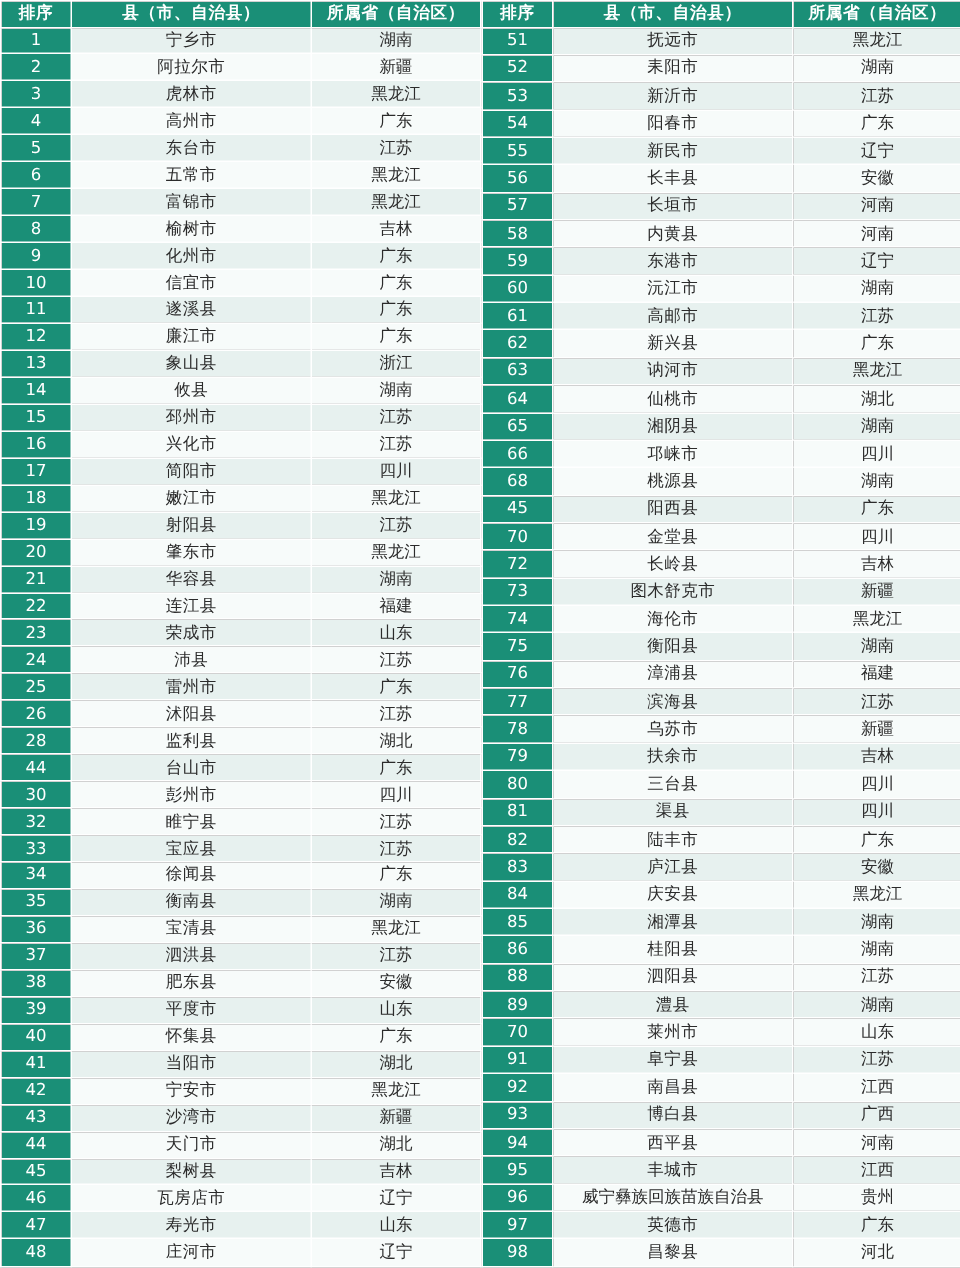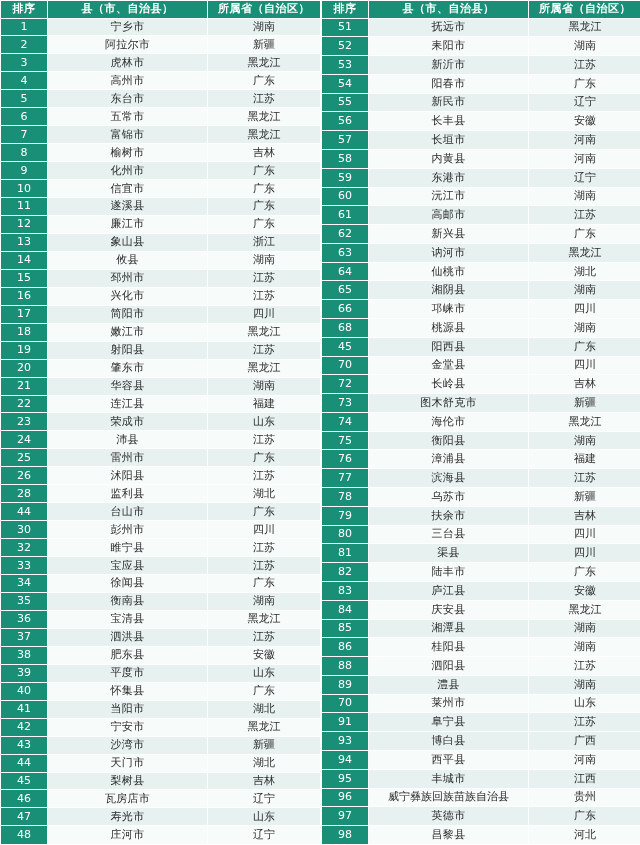--- a/index.html
+++ b/index.html
@@ -522,20 +522,25 @@
         <tr class="odd">
           <td class="rank-cell">70</td>
           <td class="name-cell">莱州市</td>
           <td class="prov-cell">山东</td>
         </tr>
         <tr class="even">
           <td class="rank-cell">91</td>
           <td class="name-cell">阜宁县</td>
           <td class="prov-cell">江苏</td>
         </tr>
+        <tr class="odd">
+          <td class="rank-cell">92</td>
+          <td class="name-cell">南昌县</td>
+          <td class="prov-cell">江西</td>
+        </tr>
         <tr class="even">
           <td class="rank-cell">93</td>
           <td class="name-cell">博白县</td>
           <td class="prov-cell">广西</td>
         </tr>
         <tr class="odd">
           <td class="rank-cell">94</td>
           <td class="name-cell">西平县</td>
           <td class="prov-cell">河南</td>
         </tr>

